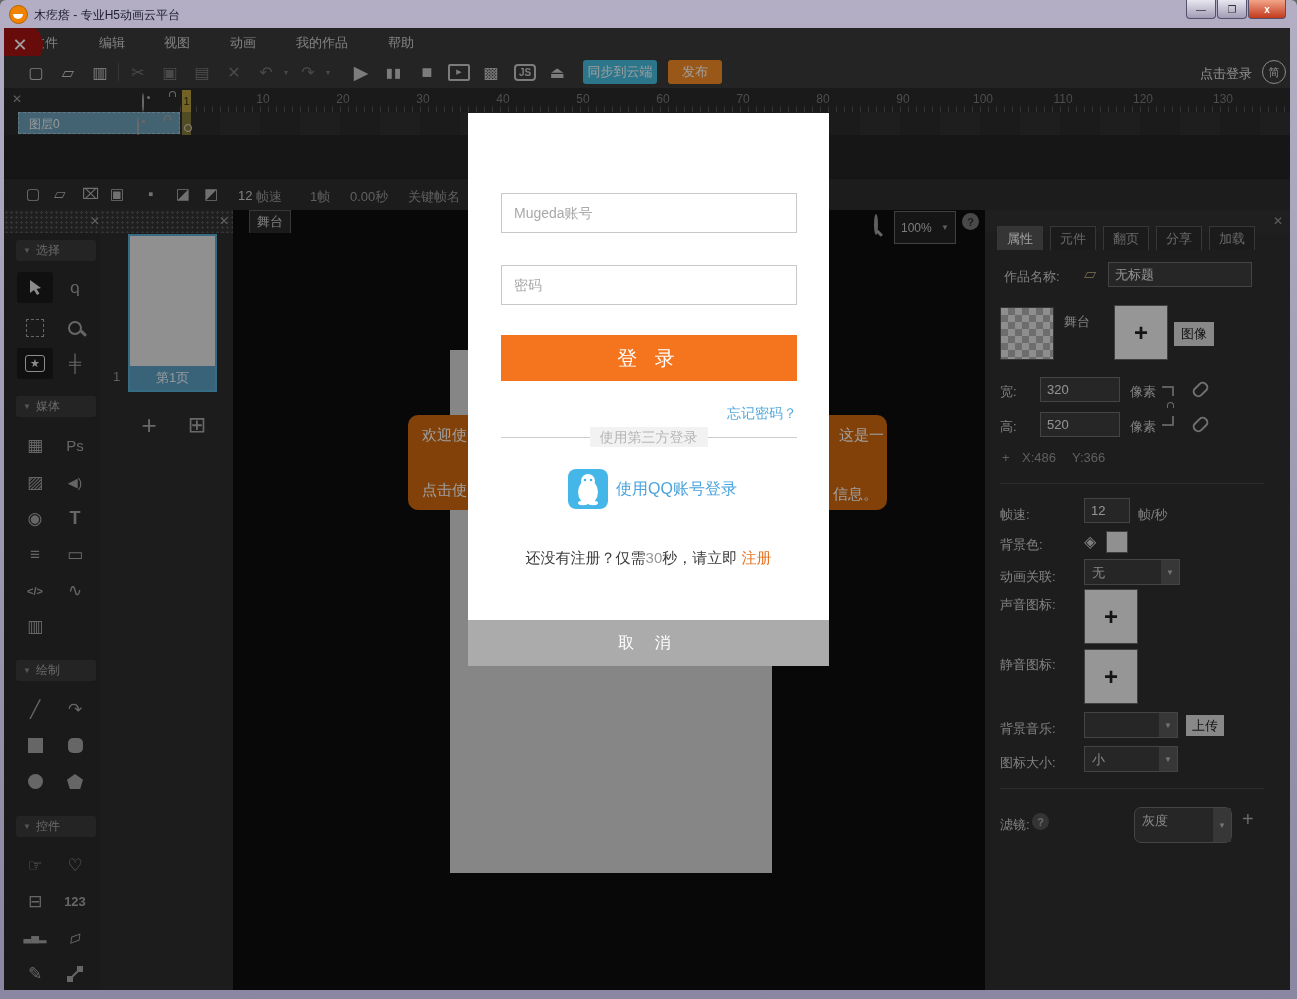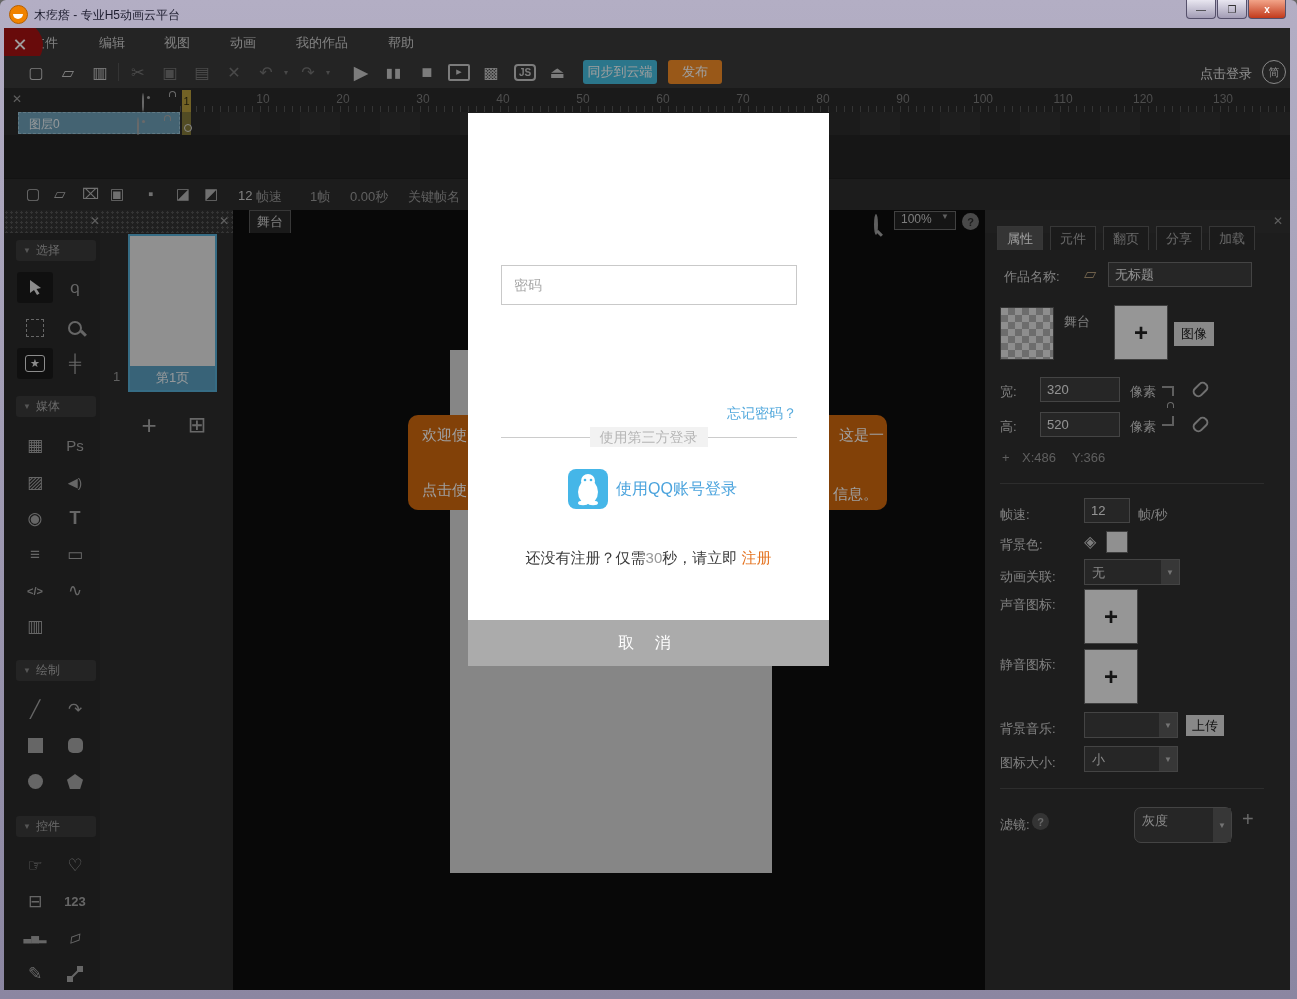--- a/index.html
+++ b/index.html
@@ -68,21 +68,21 @@
   .shp-pent{width:16px;height:15px;background:#a5a5a5;clip-path:polygon(50% 0,100% 38%,82% 100%,18% 100%,0 38%);}
   
   .pages-bg{left:96px;top:205px;width:133px;height:757px;background:#2e2e2e;border-right:1px solid #222;}
   .pthumb{left:124px;top:206px;width:89px;height:158px;border:2px solid #58aed6;background:#e9e9e9;box-sizing:border-box;}
   .plabel{position:absolute;left:0;right:0;bottom:0;height:24px;background:#5ba0c2;color:#f0f6f9;font-size:13px;display:flex;align-items:center;justify-content:center;}
   .pnum{left:109px;top:341px;font-size:13px;color:#9a9a9a;}
   .pbtn{top:380px;width:34px;height:34px;color:#a8a8a8;font-size:26px;display:flex;align-items:center;justify-content:center;}
   
   .stage-bg{left:229px;top:182px;width:752px;height:780px;background:#0e0e0e;}
   .stage-tab{left:245px;top:182px;width:42px;height:23px;background:#2b2b2b;border:1px solid #5a5a5a;border-bottom:none;color:#cfcfcf;font-size:13px;display:flex;align-items:center;justify-content:center;box-sizing:border-box;}
-  .zoombox{left:890px;top:183px;width:62px;height:19px;border:1px solid #6a6a6a;background:#222;color:#c9c9c9;font-size:12px;display:flex;justify-content:space-between;padding:0 6px;box-sizing:border-box;}
+  .zoombox{left:890px;top:183px;width:62px;height:33px;border:1px solid #6a6a6a;background:#222;color:#c9c9c9;font-size:12px;display:flex;align-items:center;justify-content:space-between;padding:0 6px;box-sizing:border-box;}
   .zoombox .ar{font-size:8px;color:#999;}
   .qmark{width:17px;height:17px;border-radius:50%;background:#777;color:#2e2e2e;font-size:11px;font-weight:bold;display:flex;align-items:center;justify-content:center;}
   .stage-rect{left:446px;top:322px;width:322px;height:523px;background:#d9d9d9;}
   .banner{left:404px;top:387px;width:479px;height:95px;background:#d2690e;border-radius:10px;color:#fff;font-size:15px;}
   
   .props-bg{left:981px;top:205px;width:305px;height:757px;background:#2f2f2f;}
   .ptab{top:198px;width:46px;height:24px;border:1px solid #5a5a5a;border-bottom:none;background:#2c2c2c;color:#a8a8a8;font-size:13px;display:flex;align-items:center;justify-content:center;box-sizing:border-box;}
   .ptab.act{background:#565656;color:#fff;}
   .plab{font-size:13px;color:#cfcfcf;}
   .pin{background:#3e3e3e;border:1px solid #6f6f6f;color:#eee;font-size:13px;padding:2px 6px;box-sizing:border-box;}
@@ -475,21 +475,23 @@
       <span class="txt">灰度</span>
       <span class="dda">▼</span>
     </div>
     <span class="a" style="left:1238px;top:780px;font-size:20px;color:#aaa;">+</span>
 
     
     <div class="a dim"></div>
 
     
     <div class="a modal">
+      <input class="a m-input" style="top: 80px;" placeholder="Mugeda账号">
       <input class="a m-input" style="top: 152px;" placeholder="密码">
+      <div class="a m-login">登 录</div>
       <span class="a m-forgot">忘记密码？</span>
       <div class="a m-div"></div>
       <div class="a m-divlab"><span>使用第三方登录</span></div>
       <svg class="a" style="left:100px;top:356px;" width="40" height="40" viewBox="0 0 40 40">
         <rect width="40" height="40" rx="8" fill="#45b6e8"></rect>
         <ellipse cx="20" cy="23" rx="10" ry="12" fill="#fff"></ellipse>
         <circle cx="20" cy="12" r="7" fill="#fff"></circle>
         <circle cx="17" cy="11" r="1.3" fill="#45b6e8"></circle>
         <circle cx="23" cy="11" r="1.3" fill="#45b6e8"></circle>
         <ellipse cx="15" cy="34" rx="5" ry="2.2" fill="#fff"></ellipse>

